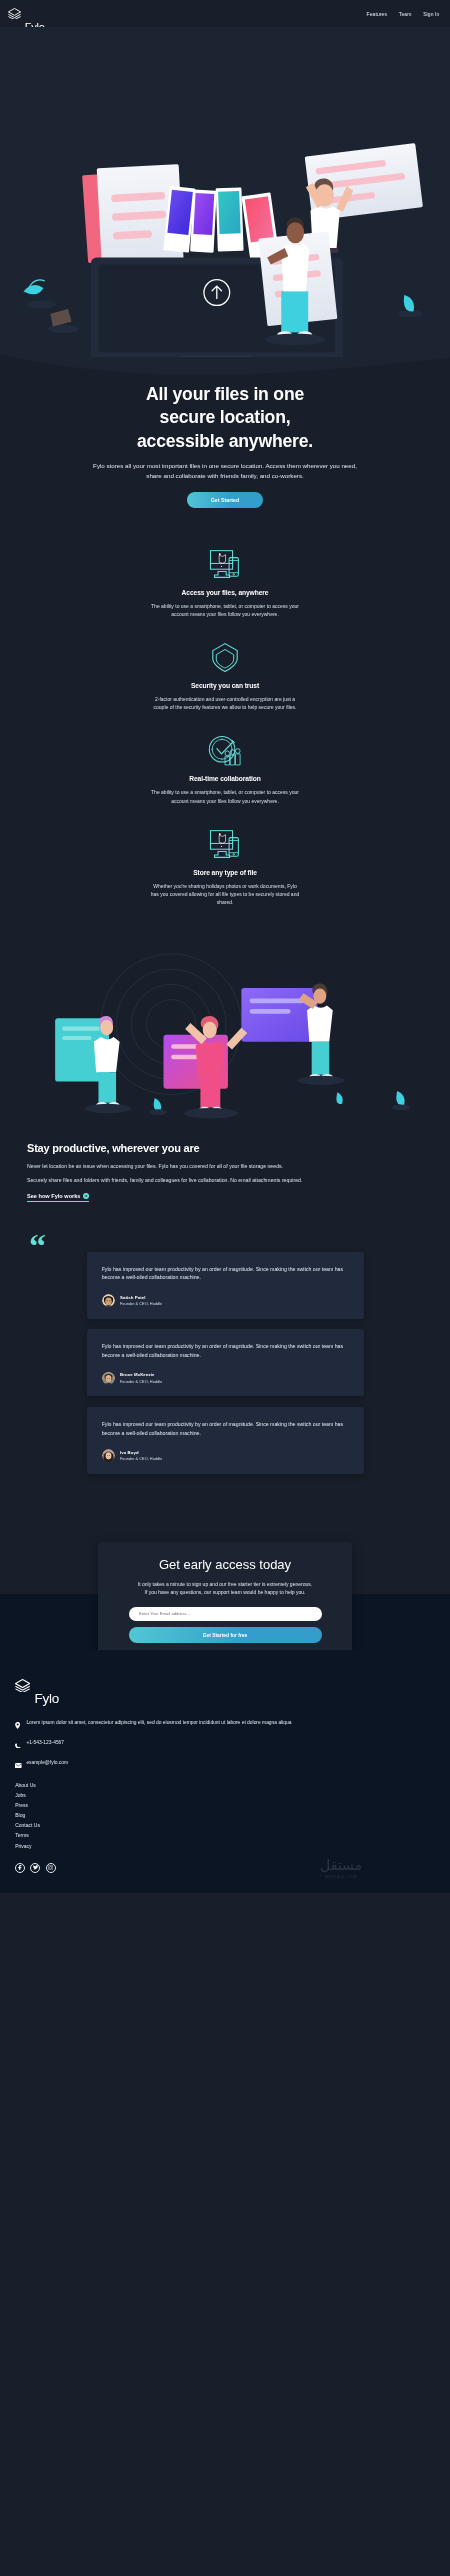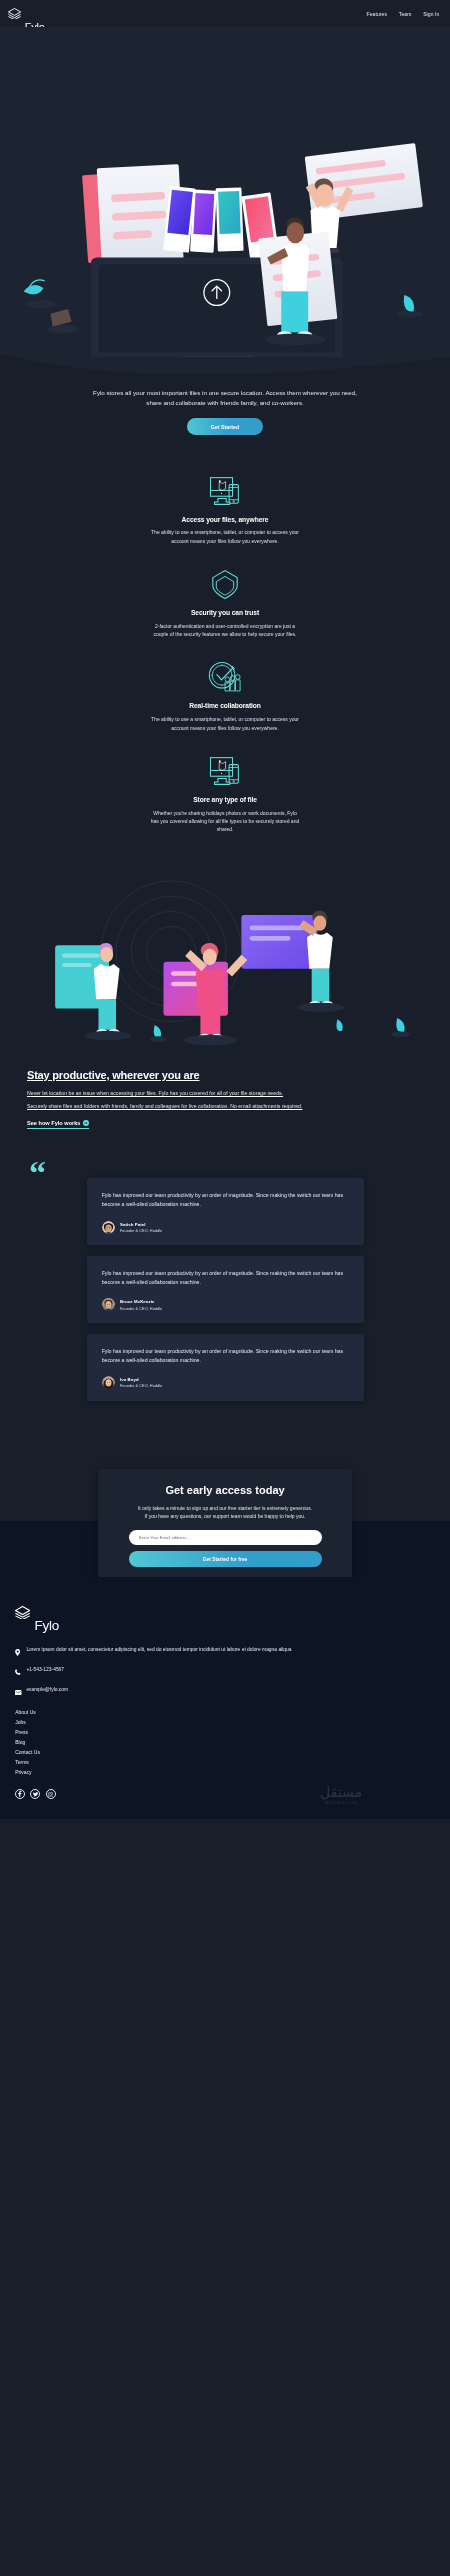--- a/index.html
+++ b/index.html
@@ -78,21 +78,21 @@
   .feature-icon{height:38px;display:flex;align-items:center;justify-content:center;margin-bottom:5.9px;}
   .feature h3{font-size:6.7px;font-weight:bold;color:#fff;margin-bottom:5.9px;letter-spacing:-0.1px;}
   .feature p{font-size:5px;line-height:1.66;color:#d8e0ec;padding:0 48px;}
 
   
   .productive{
     background:#181f2a;
     padding:5.9px 0 23.5px 0;
   }
   .productive-illu{width:410px;height:194px;display:block;margin:0 auto 5.9px auto;}
-  .productive-copy{padding:5.9px 27px 0 27px;text-decoration:underline;}
+  .productive-copy{padding:5.9px 27px 0 27px;}
   .productive-copy h2{
     font-size:11px;font-weight:bold;color:#fff;letter-spacing:-0.2px;margin-bottom:8.2px;
   }
   .productive-copy p{
     font-size:5.2px;line-height:1.72;color:#dbe3ee;margin-bottom:4.7px;
   }
   .link-how{
     display:inline-flex;align-items:center;gap:2.9px;
     color:#fff;font-size:5.6px;font-weight:bold;text-decoration:none;
     border-bottom:0.8px solid #62e0d9;padding-bottom:1.8px;margin-top:3.5px;
@@ -131,21 +131,21 @@
   .cta-wrap{position:relative;background:#181f2a;height:123px;}
   .cta-bottom-bg{
     position:absolute;left:0;right:0;bottom:0;height:56px;background:#0b1524;
   }
   .cta{
     position:absolute;left:50%;transform:translateX(-50%);top:15.2px;
     width:254px;background:#1c2431;border-radius:3.5px;
     padding:15.2px 30.5px 17.6px 30.5px;text-align:center;
     box-shadow:0 3.5px 10.6px rgba(0,0,0,.35);
   }
-  .cta h2{font-size:11px;font-weight:bold;color:#fff;margin-bottom:7.6px;text-align:center;}
+  .cta h2{font-size:13px;font-weight:normal;color:#fff;margin-bottom:7.6px;text-align:center;}
   .cta p{font-size:5px;line-height:1.7;color:#e0e7f1;margin-bottom:9.4px;padding:0 8.2px;}
   .cta-email{
     width:100%;border:none;border-radius:11.7px;
     padding:4.7px 10.6px;font-size:4.2px;color:#9aa3b2;
     font-family:"Liberation Sans",sans-serif;outline:none;background:#fff;
   }
   .cta-btn{
     margin-top:6.5px;width:100%;border:none;border-radius:11.7px;
     background-image:linear-gradient(90deg,#65e2d9 -40%,#339ecc 60%);
     background-color:#3a9bd2;
@@ -299,20 +299,25 @@
         <path d="M690 454 q20 6 16 28 q-20 2 -16 -28z" fill="#3fd0e0"></path>
         <ellipse cx="108" cy="512" rx="26" ry="7" fill="#232c3c"></ellipse>
         <path d="M86 486 l30 -8 l6 22 l-32 8z" fill="#5c4e46"></path>
       </svg>
     </div>
     <svg class="curve" viewBox="0 0 768 46" preserveAspectRatio="none">
       <path d="M0 0 C190 46 430 46 768 6 L768 46 L0 46 Z" fill="#181f2a"></path>
     </svg>
 
     <div class="hero-copy">
+      <h1 class="hero-title">
+        <span>All your files in one</span><br>
+        <span>secure location,</span><br>
+        <span>accessible anywhere.</span>
+      </h1>
       <p class="hero-sub">Fylo stores all your most important files in one secure location. Access them wherever you need, share and collaborate with friends family, and co-workers.</p>
       <button class="btn-primary">Get Started</button>
     </div>
   </section>
 
   <section class="features">
 
     <div class="feature">
       <div class="feature-icon">
         <svg width="36" height="36" viewBox="0 0 62 62" fill="none">

